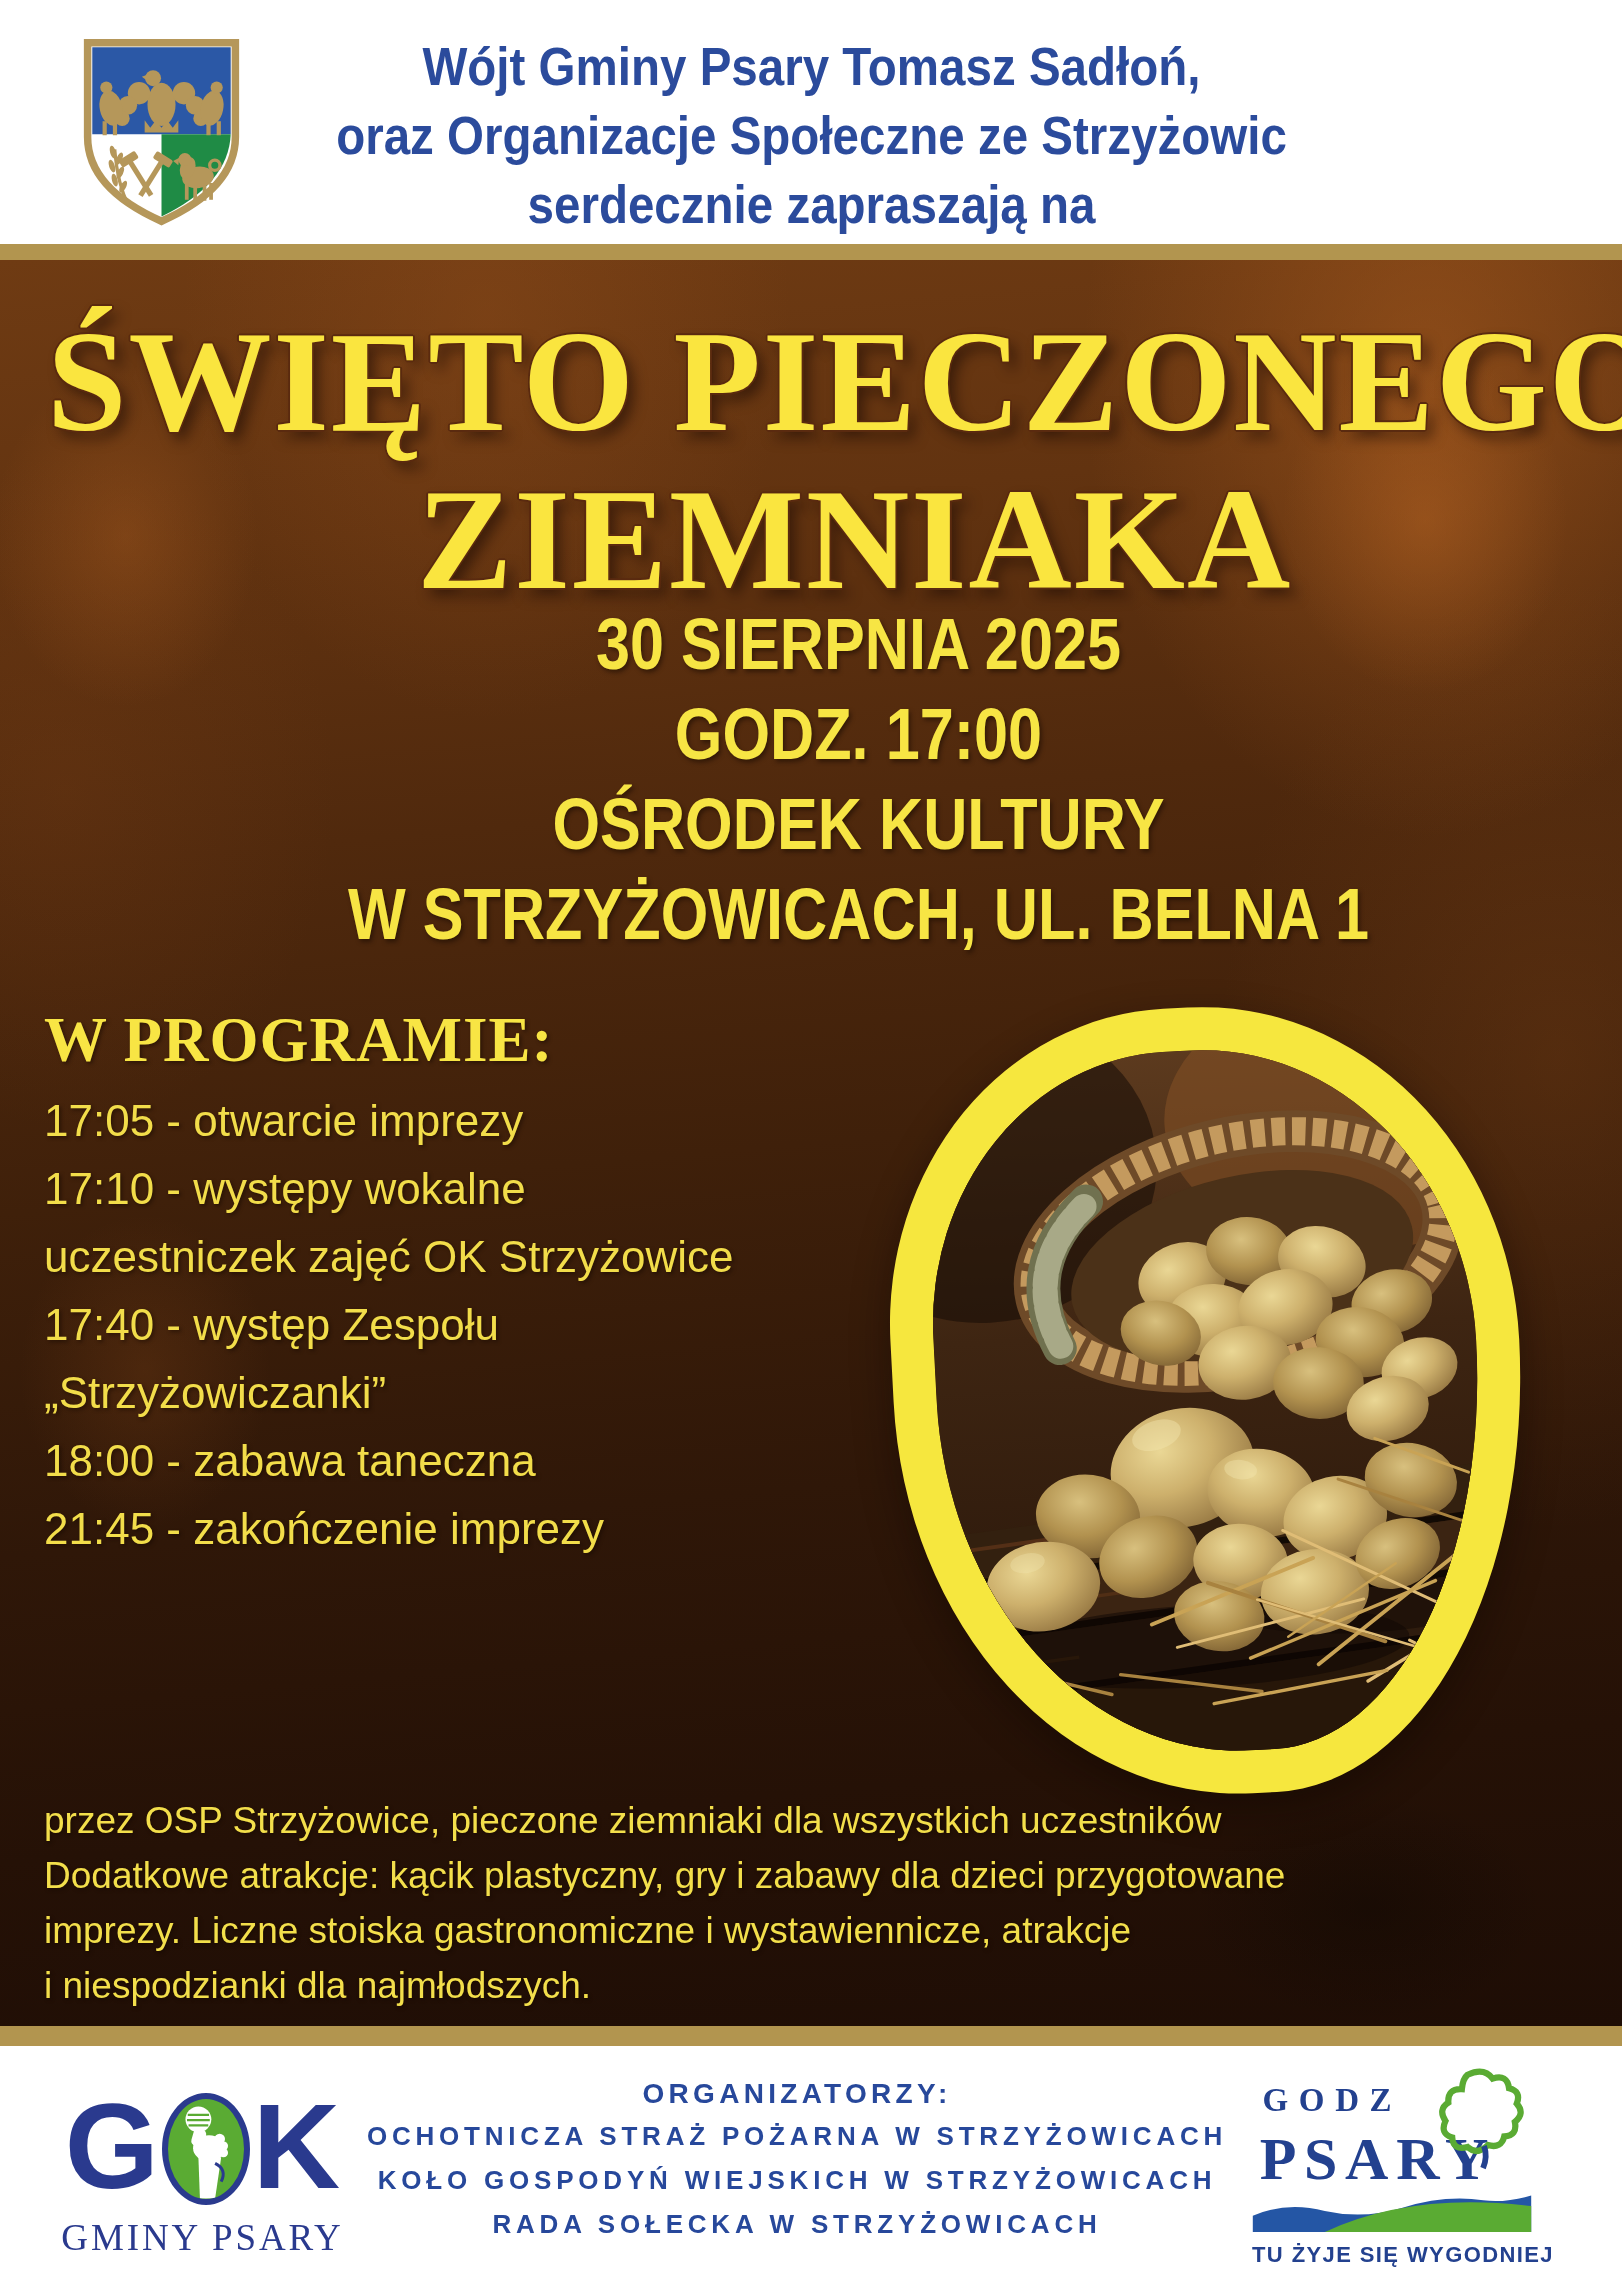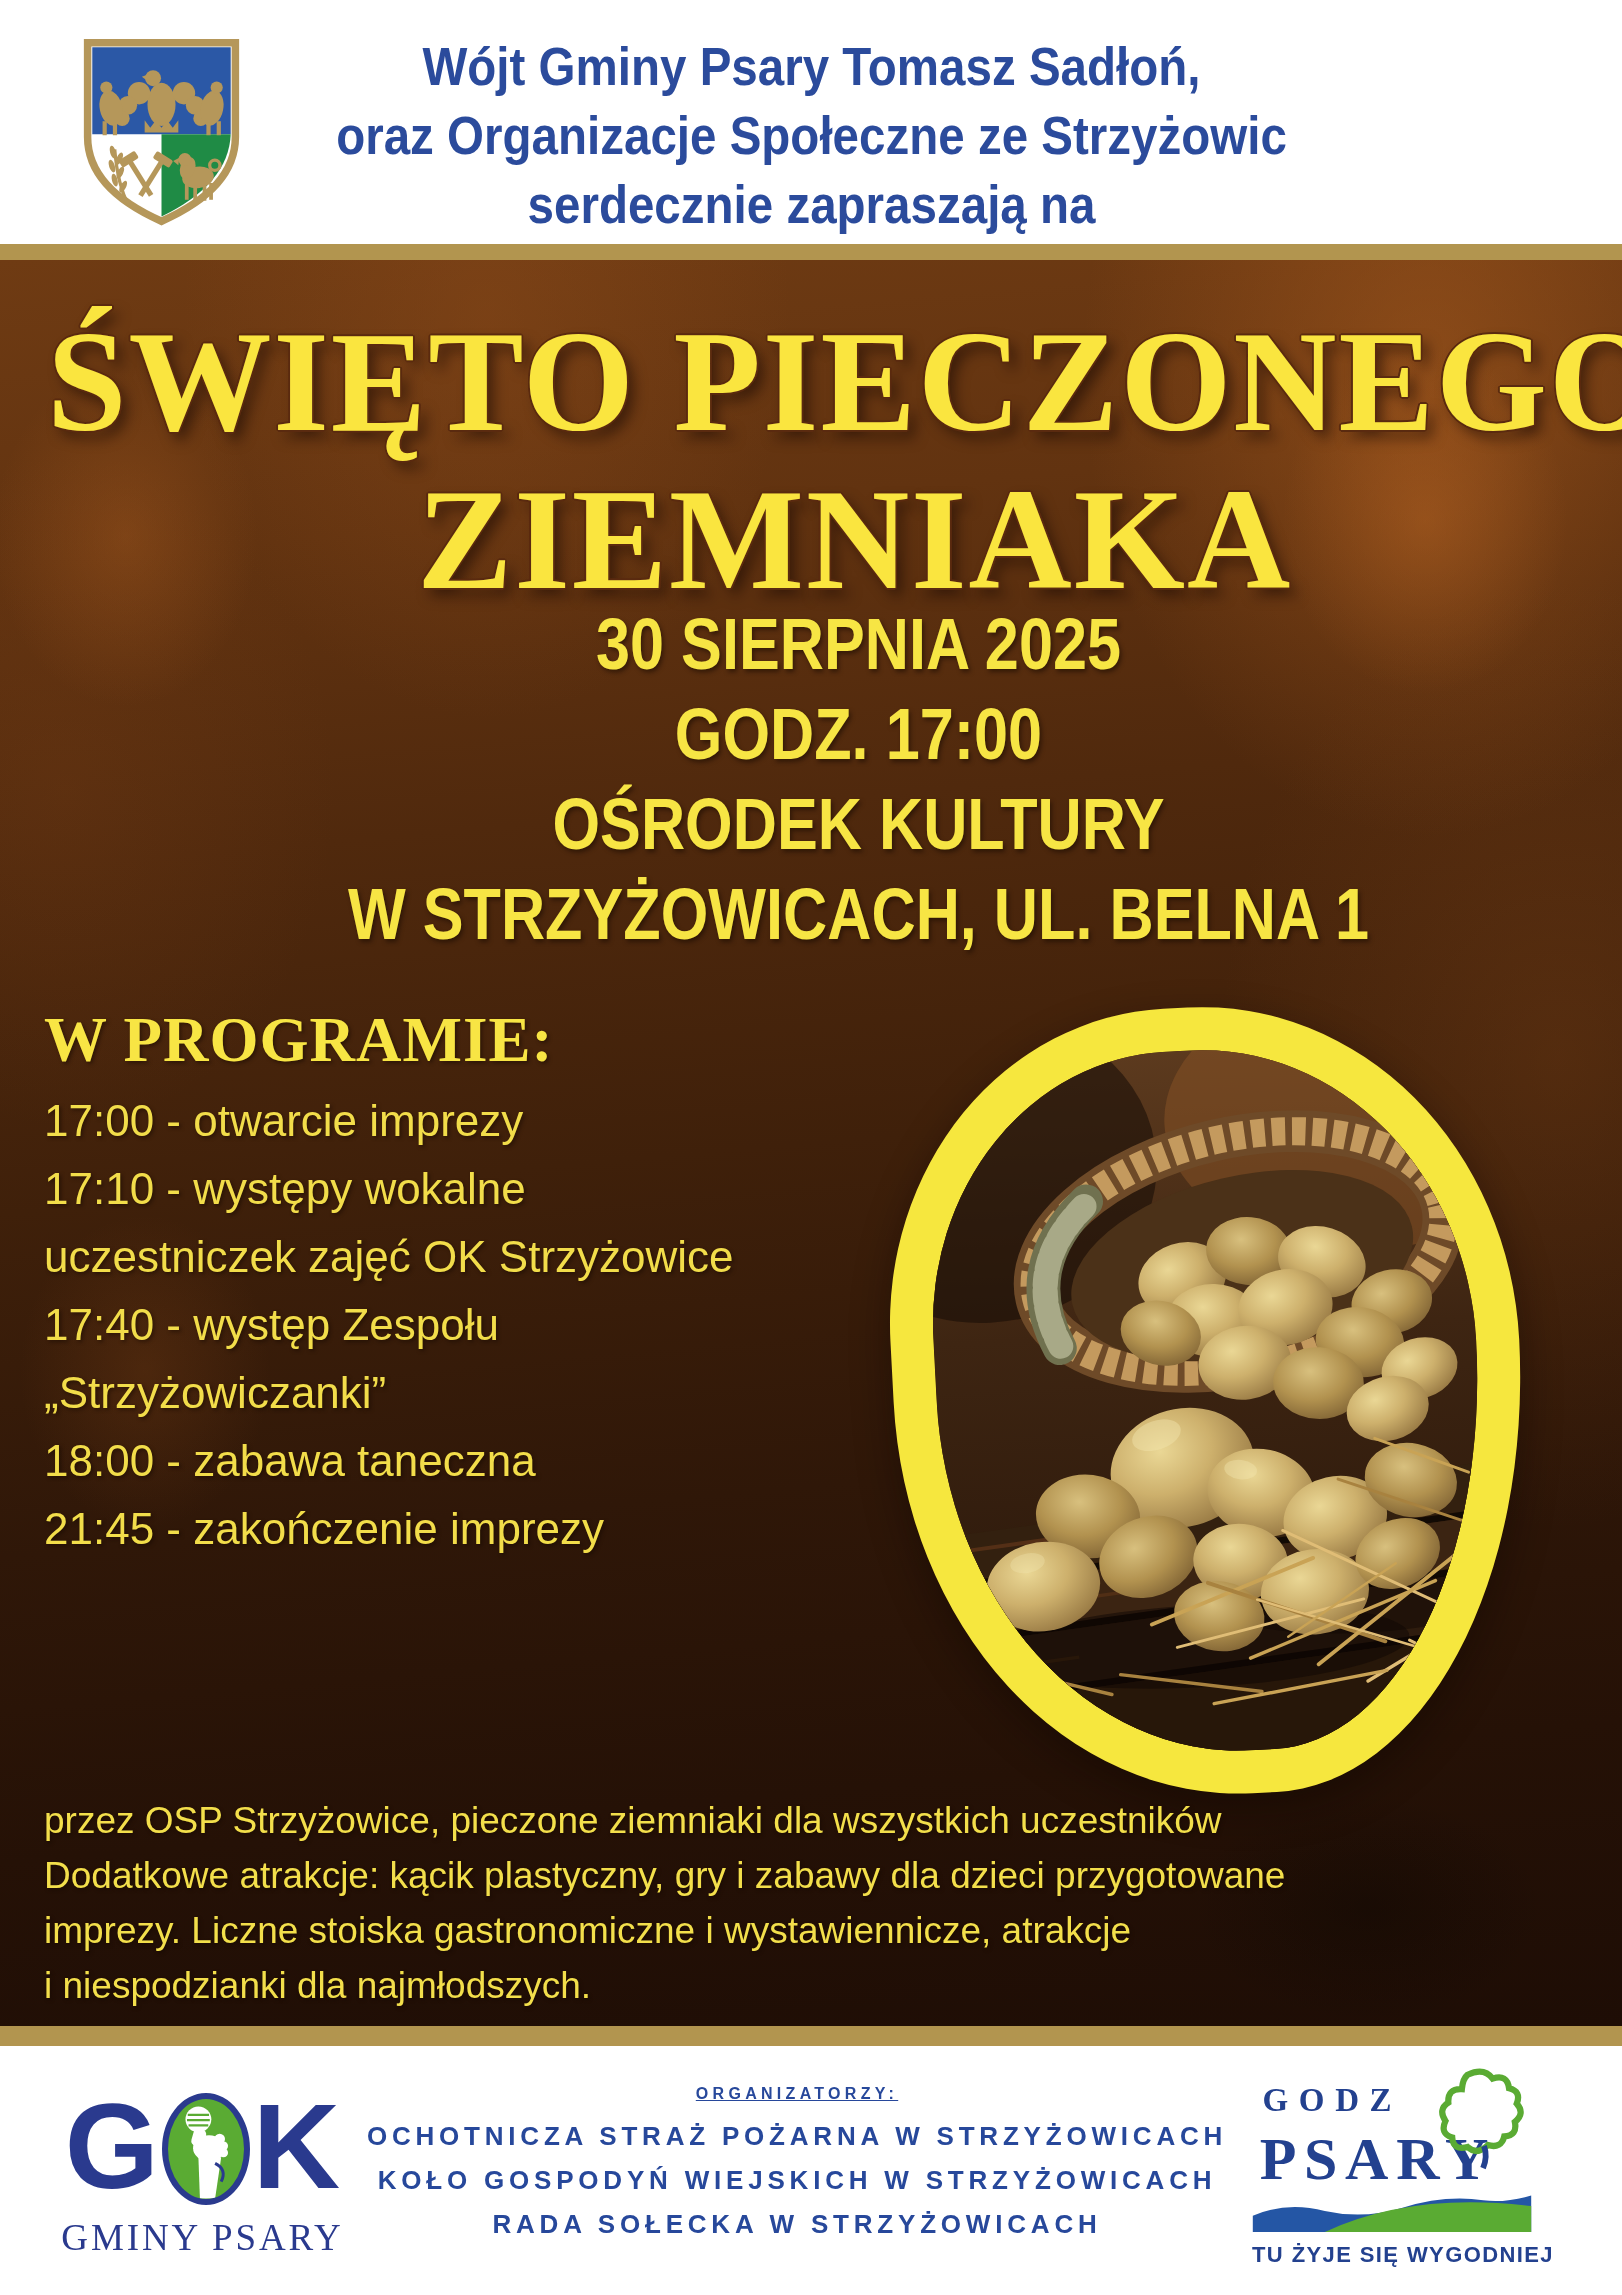--- a/index.html
+++ b/index.html
@@ -58,21 +58,21 @@
   .footer{position:absolute;left:0;top:2047px;width:1623px;height:249px;background:#ffffff;}
   .gok-logo{position:absolute;left:48px;top:39px;width:309px;text-align:center;color:#2a3a8e;}
   .gok-letters{display:flex;align-items:flex-start;justify-content:center;
       font-size:121px;font-weight:bold;line-height:121px;}
   .gok-o{display:inline-block;width:88px;height:112px;margin:6.8px 2.9px 0 2.9px;
       background:#5aab33;border:6.8px solid #2a3a8e;border-radius:50%;box-sizing:border-box;
       position:relative;overflow:hidden;}
   .gok-o svg{position:absolute;left:0;top:0;width:100%;height:100%;}
   .gok-sub{margin-top:8.7px;font-family:"Liberation Serif",serif;font-size:37px;letter-spacing:2.9px;color:#2a3a8e;}
   .organizers{position:absolute;left:338px;top:26.6px;width:918px;text-align:center;color:#27489b;}
-  .org-heading{font-size:16px;font-weight:bold;letter-spacing:4.3px;line-height:40px;text-decoration:underline;}
+  .org-heading{font-size:28px;font-weight:bold;letter-spacing:4.3px;line-height:40px;}
   .org-line{font-size:26px;font-weight:bold;letter-spacing:4.8px;line-height:44px;white-space:nowrap;}
   .gmina-logo{position:absolute;left:1252px;top:26.6px;width:290px;color:#23418f;}
   .gmina-word{position:absolute;left:10.6px;top:8.7px;font-family:"Liberation Serif",serif;
       font-weight:bold;font-size:33px;letter-spacing:10.6px;}
   .psary-word{position:absolute;left:7.7px;top:51px;font-family:"Liberation Serif",serif;
       font-weight:bold;font-size:60px;letter-spacing:7.7px;}
   .gmina-map{position:absolute;left:174px;top:-5.8px;width:116px;height:106px;}
   .gmina-landscape{position:absolute;left:0px;top:110px;width:280px;height:48px;}
   .gmina-tagline{position:absolute;left:0px;top:168px;width:280px;text-align:center;
       font-weight:bold;font-size:22px;letter-spacing:1.4px;white-space:nowrap;}
@@ -165,21 +165,21 @@
     <div class="details">
       <div class="details-line">30 SIERPNIA 2025</div>
       <div class="details-line">GODZ. 17:00</div>
       <div class="details-line">OŚRODEK KULTURY</div>
       <div class="details-line">W STRZYŻOWICACH, UL. BELNA 1</div>
     </div>
 
     <section class="program">
       <h2 class="program-heading">W PROGRAMIE:</h2>
       <div class="program-items">
-        <div class="program-item">17:00 - otwarcie imprezy</div>
+        <div class="program-item">17:05 - otwarcie imprezy</div>
         <div class="program-item">17:10 - występy wokalne</div>
         <div class="program-item">uczestniczek zajęć OK Strzyżowice</div>
         <div class="program-item">17:40 - występ Zespołu</div>
         <div class="program-item">„Strzyżowiczanki”</div>
         <div class="program-item">18:00 - zabawa taneczna</div>
         <div class="program-item">21:45 - zakończenie imprezy</div>
       </div>
     </section>
 
     <figure class="photo-blob">

